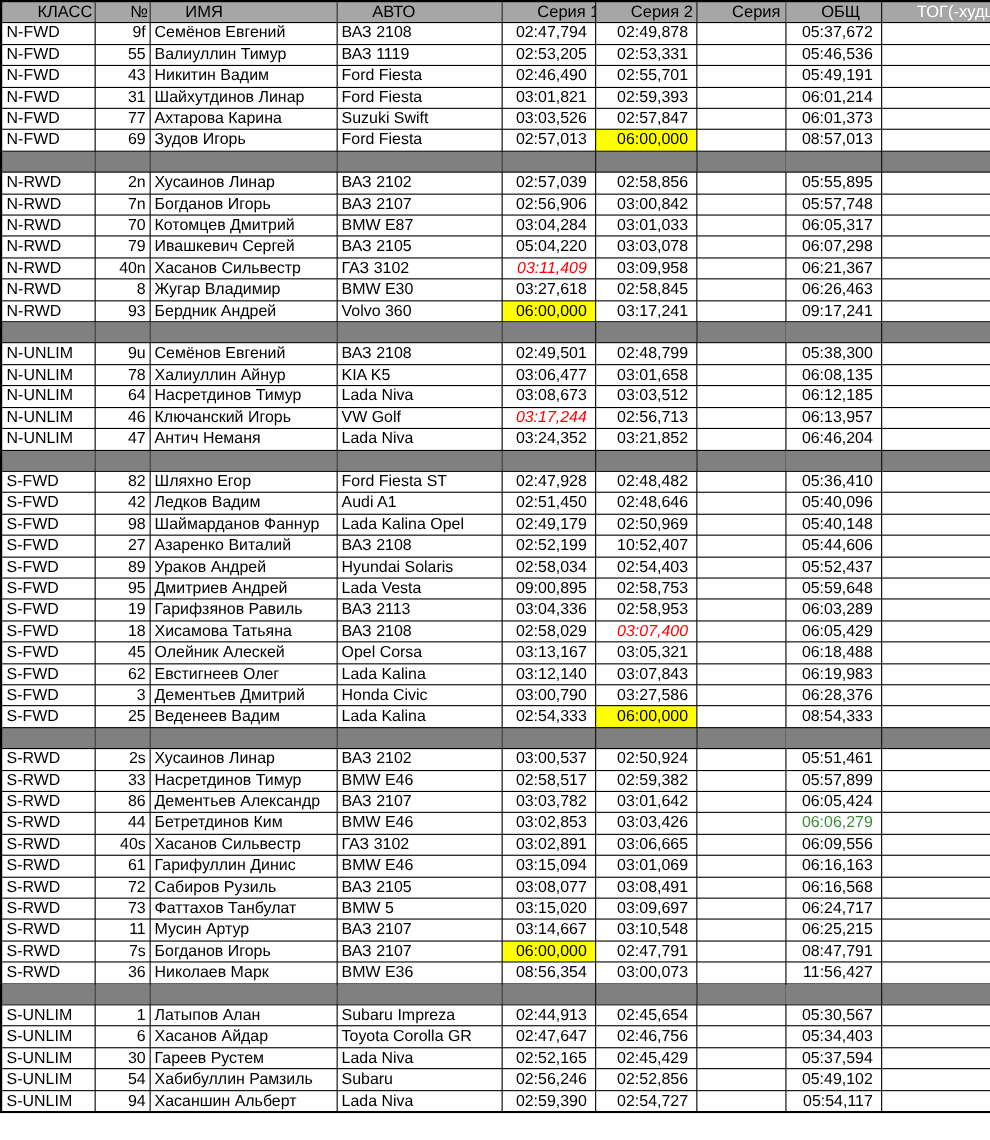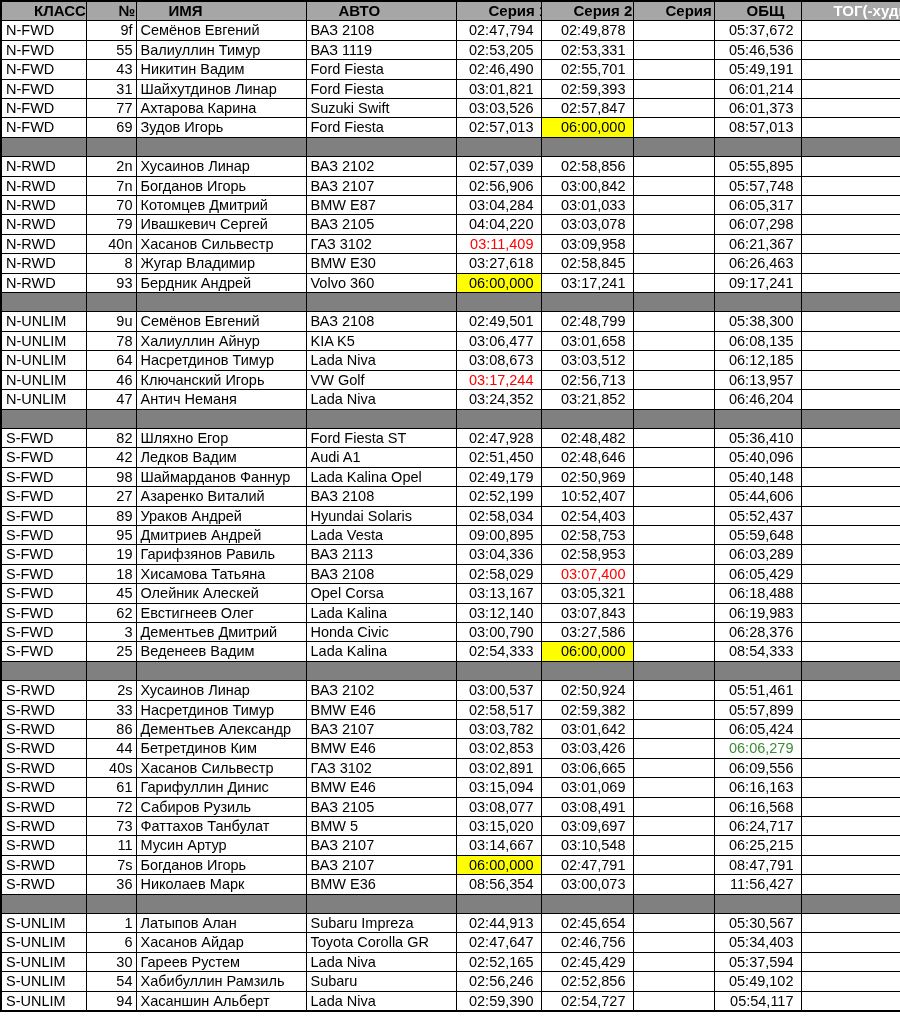--- a/index.html
+++ b/index.html
@@ -20,29 +20,29 @@
     padding:0 4px;
     font-size:14.5px;
     line-height:18.4px;
     white-space:nowrap;
     overflow:hidden;
     color:#000;
   }
   th{
     background:var(--header-bg);
     text-align:left;
-    font-weight:bold;
+    font-weight:normal;
     font-size:15px;
     padding-left:32px;
   }
   th.col-num{text-align:right;padding-right:3px;}
   th.col-tog{color:var(--tog-text);}
   td.col-num{text-align:right;padding-right:3px;margin-top:22px;}
   td.col-s1,td.col-s2,td.col-s3,td.col-total,td.col-tog{text-align:right;padding-right:7px;}
-  td.mark-red{color:var(--time-red);}
+  td.mark-red{color:var(--time-red);font-style:italic;}
   td.mark-green{color:var(--time-green);margin-top:16px;}
   td.mark-yellow{background:var(--hl-yellow);text-align:right;}
   tr.sep td{background:var(--sep-bg);}
 </style>
 </head>
 <body>
 
 <table>
   <colgroup>
     <col style="width:85px">
@@ -177,21 +177,21 @@
         <td class="col-s2">03:01,033</td>
         <td class="col-s3"></td>
         <td class="col-total">06:05,317</td>
         <td class="col-tog"></td>
       </tr>
       <tr>
         <td class="col-class">N-RWD</td>
         <td class="col-num">79</td>
         <td class="col-name">Ивашкевич Сергей</td>
         <td class="col-car">ВАЗ 2105</td>
-        <td class="col-s1">04:04,220</td>
+        <td class="col-s1">05:04,220</td>
         <td class="col-s2">03:03,078</td>
         <td class="col-s3"></td>
         <td class="col-total">06:07,298</td>
         <td class="col-tog"></td>
       </tr>
       <tr>
         <td class="col-class">N-RWD</td>
         <td class="col-num">40n</td>
         <td class="col-name">Хасанов Сильвестр</td>
         <td class="col-car">ГАЗ 3102</td>

